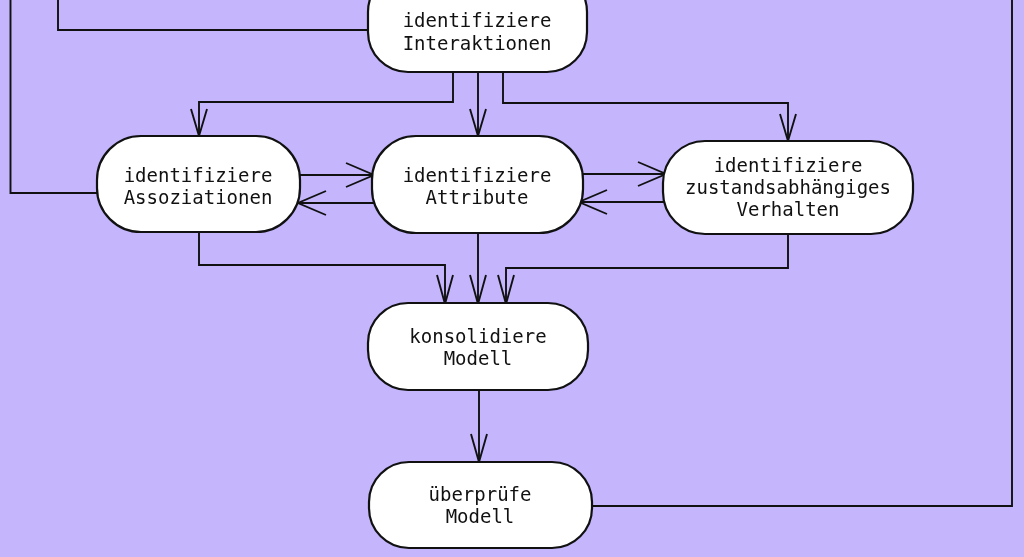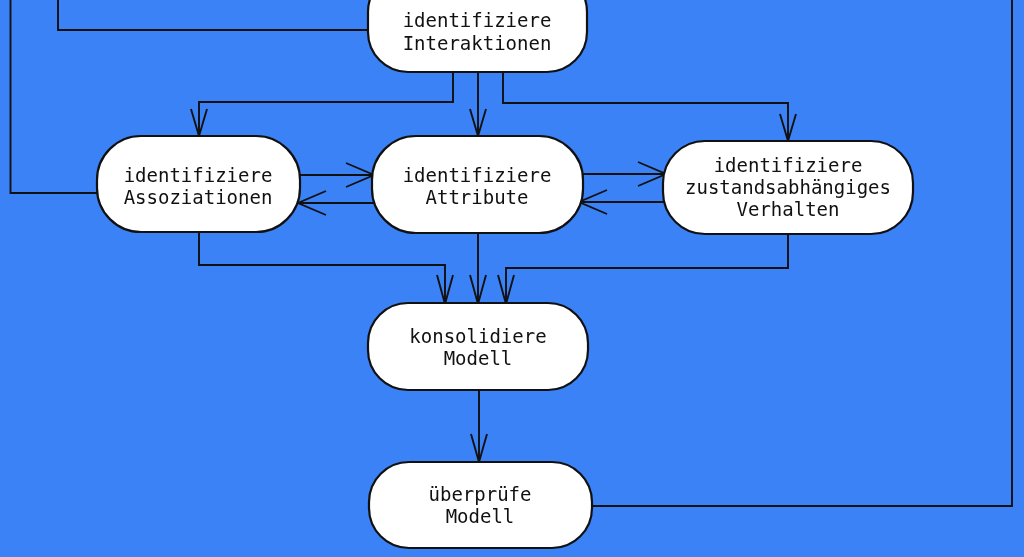--- a/index.html
+++ b/index.html
@@ -7,21 +7,21 @@
     padding: 0;
     background: #ffffff;
     width: 1024px;
     height: 557px;
     overflow: hidden;
   }
   .diagram-wrap {
     position: relative;
     width: 1024px;
     height: 557px;
-    background: #3b82f6;
+    background: #c4b5fd;
   }
   svg { display: block; }
   .node-shape {
     fill: #ffffff;
     stroke: #111111;
     stroke-width: 2.2;
   }
   .edge {
     fill: none;
     stroke: #111111;

